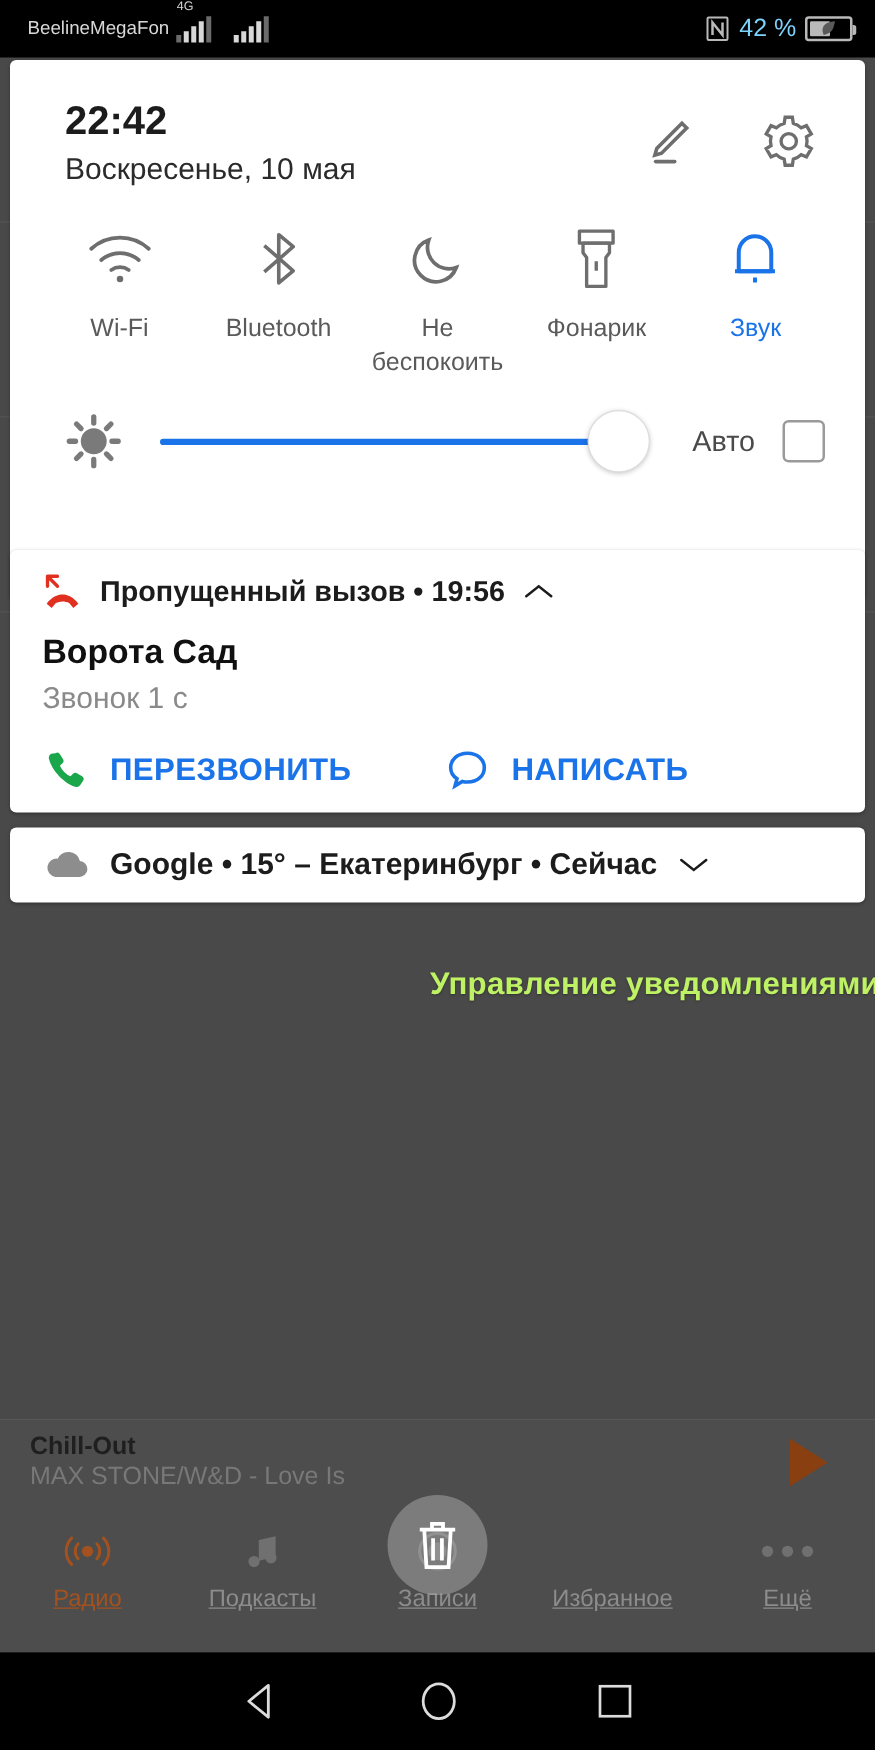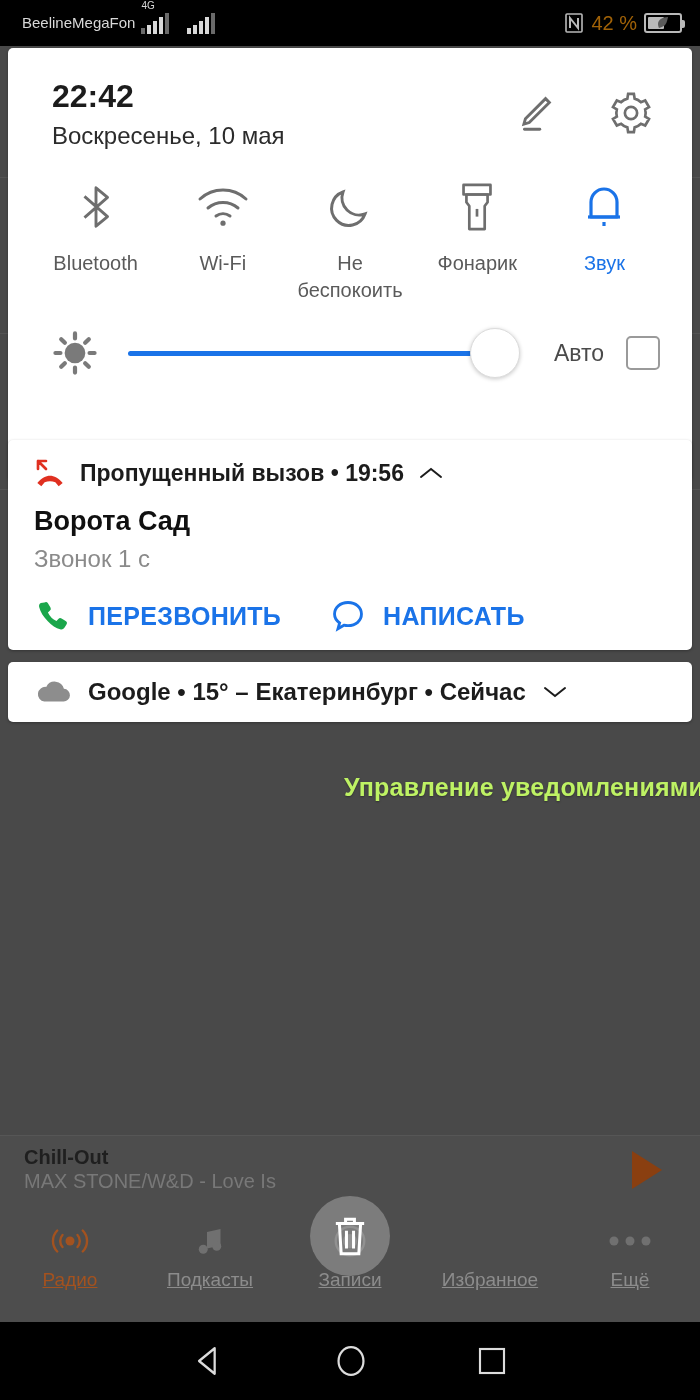--- a/index.html
+++ b/index.html
@@ -114,21 +114,21 @@
   .sb-left { display: flex; align-items: center; gap: 0; }
   .carriers { display: flex; flex-direction: row; line-height: 1.05; }
   .carrier { font-size: 15px; color: #d8d8d8; }
   .sig-wrap { display: flex; align-items: flex-end; gap: 4px; margin-left: 6px; }
   .sig-group { display: flex; align-items: flex-start; position: relative; }
   .gen-label { position: absolute; top: -13px; left: 0; font-size: 10px; color: #d8d8d8; }
   .bars { display: flex; align-items: flex-end; gap: 2px; }
   .bar { width: 4px; background: #d8d8d8; }
   .bar.dim { background: #6a6a6a; }
   .sb-right { display: flex; align-items: center; gap: 7px; }
-  .batt-pct { font-size: 20px; color: #a16207; }
+  .batt-pct { font-size: 20px; color: #7dd3fc; }
   .batt-shell {
     width: 38px; height: 20px; border: 2px solid #b9b9b9; border-radius: 3px;
     display: flex; align-items: center; padding: 2px; position: relative;
   }
   .batt-fill { width: 16px; height: 100%; background: #b9b9b9; border-radius: 1px; }
   .batt-cap {
     position: absolute; right: -5px; top: 5px; width: 3px; height: 8px;
     background: #b9b9b9; border-radius: 0 2px 2px 0;
   }
 
@@ -180,21 +180,21 @@
     position: absolute; left: 50%; transform: translateX(-50%); bottom: 12px;
     width: 38px; height: 7px; background: #b8b8b8; border-radius: 4px;
   }
 
   
   #notif-call { top: 440px; height: 210px; padding: 18px 28px 0 26px; }
   .notif-head { display: flex; align-items: center; gap: 14px; }
   .notif-head-text { font-size: 23px; font-weight: bold; color: #1c1c1c; }
   .notif-title { font-size: 27px; font-weight: bold; color: #101010; margin-top: 18px; }
   .notif-sub   { font-size: 24px; color: #8a8a8a; margin-top: 8px; }
-  .notif-actions { display: flex; align-items: center; gap: 48px; margin-top: 24px; text-align: center; }
+  .notif-actions { display: flex; align-items: center; gap: 74px; margin-top: 24px; text-align: center; }
   .notif-action { display: flex; align-items: center; gap: 16px; }
   .notif-action-label {
     font-size: 25px; font-weight: bold; color: #1a73e8; letter-spacing: .3px;
   }
 
   
   #notif-google {
     top: 662px; height: 60px;
     display: flex; align-items: center; padding: 0 26px; gap: 16px;
   }
@@ -412,37 +412,37 @@
         <svg width="46" height="46" viewBox="0 0 24 24" fill="none" stroke="#6e6e6e" stroke-width="1.4">
           <circle cx="12" cy="12" r="3.2"></circle>
           <path d="M19.4 13.9a7.6 7.6 0 0 0 0-3.8l2-1.2-2-3.4-2.2.9a7.7 7.7 0 0 0-3.3-1.9L13.5 2h-3l-.4 2.5a7.7 7.7 0 0 0-3.3 1.9l-2.2-.9-2 3.4 2 1.2a7.6 7.6 0 0 0 0 3.8l-2 1.2 2 3.4 2.2-.9a7.7 7.7 0 0 0 3.3 1.9l.4 2.5h3l.4-2.5a7.7 7.7 0 0 0 3.3-1.9l2.2.9 2-3.4z"></path>
         </svg>
       </div>
     </div>
 
     <div id="qs-tiles">
       <div class="qs-tile">
         <div class="qs-tile-icon">
-          <svg width="40" height="50" viewBox="0 0 20 26" fill="none" stroke="#6e6e6e" stroke-width="1.5" stroke-linejoin="round">
-            <path d="M4 7.5L16 18 10 23V3l6 5L4 18.5"></path>
-          </svg>
-        </div>
-        <div class="qs-tile-label">Bluetooth</div>
-      </div>
-
-      <div class="qs-tile">
-        <div class="qs-tile-icon">
           <svg width="52" height="42" viewBox="0 0 26 21" fill="none" stroke="#6e6e6e" stroke-width="1.5" stroke-linecap="round">
             <path d="M1.5 6.5a17 17 0 0 1 23 0"></path>
             <path d="M5.5 11a11.5 11.5 0 0 1 15 0"></path>
             <path d="M9.5 15a6 6 0 0 1 7 0"></path>
             <circle cx="13" cy="18.6" r="1.3" fill="#6e6e6e" stroke="none"></circle>
           </svg>
         </div>
         <div class="qs-tile-label">Wi-Fi</div>
+      </div>
+
+      <div class="qs-tile">
+        <div class="qs-tile-icon">
+          <svg width="40" height="50" viewBox="0 0 20 26" fill="none" stroke="#6e6e6e" stroke-width="1.5" stroke-linejoin="round">
+            <path d="M4 7.5L16 18 10 23V3l6 5L4 18.5"></path>
+          </svg>
+        </div>
+        <div class="qs-tile-label">Bluetooth</div>
       </div>
 
       <div class="qs-tile">
         <div class="qs-tile-icon">
           <svg width="48" height="48" viewBox="0 0 24 24" fill="none" stroke="#6e6e6e" stroke-width="1.5" stroke-linecap="round">
             <path d="M19.5 15.5A8.6 8.6 0 0 1 8.5 4.5 8.6 8.6 0 1 0 19.5 15.5z"></path>
           </svg>
         </div>
         <div class="qs-tile-label">Не беспокоить</div>
       </div>

